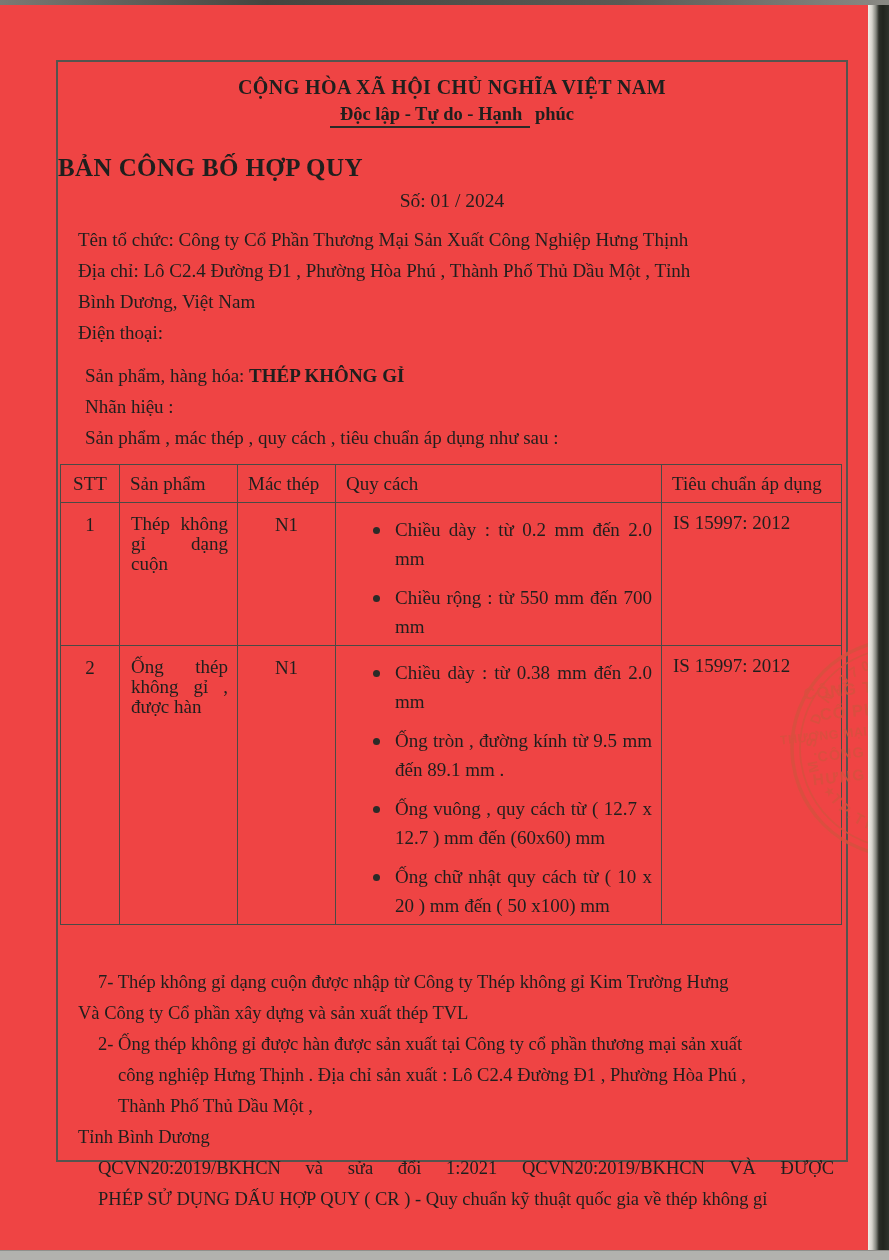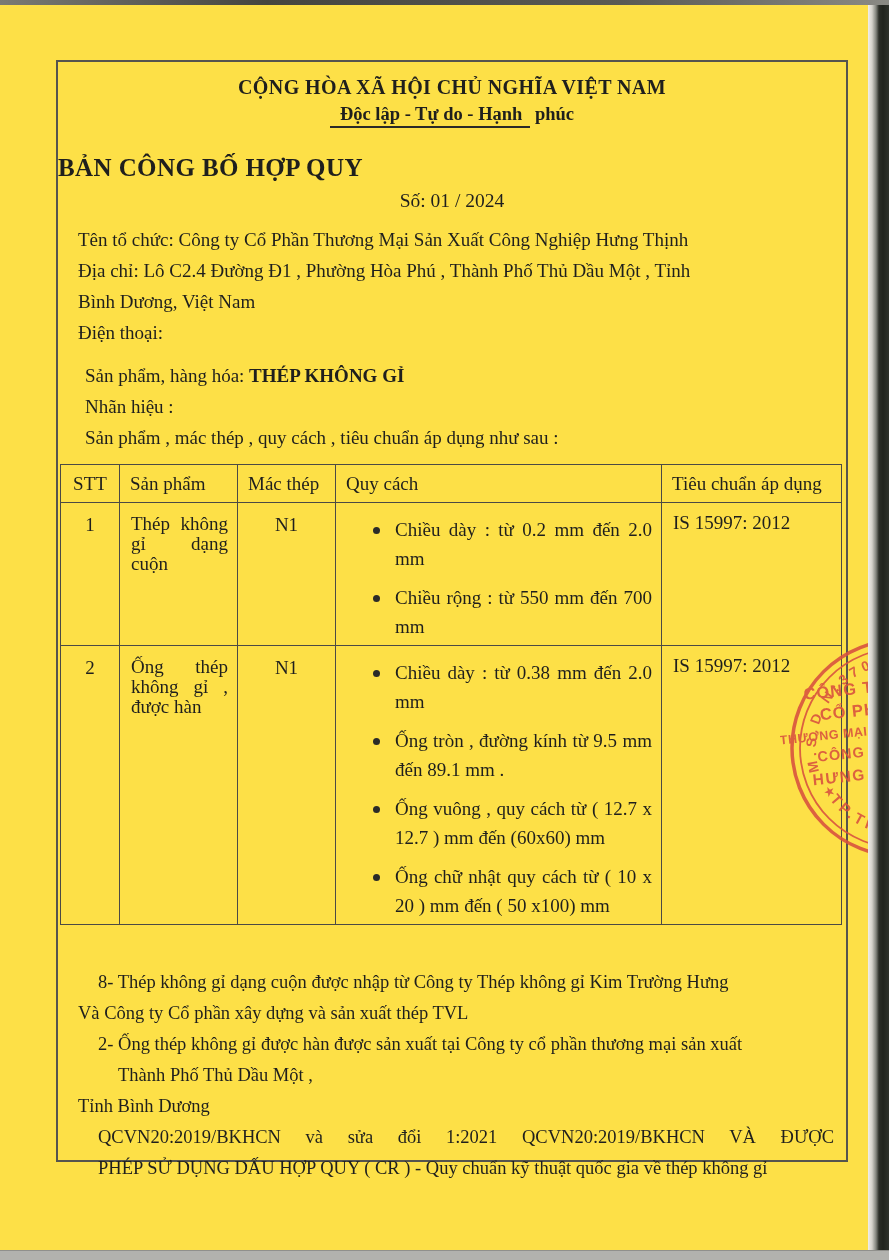--- a/index.html
+++ b/index.html
@@ -1,18 +1,18 @@
 <!DOCTYPE html>
 <html><head>
 <meta charset="utf-8">
 <style>
   html,body{margin:0;padding:0;background:#dededb;}
   .scan{
     position:relative;width:889px;height:1260px;overflow:hidden;
-    background:#fde047;
+    background:#ef4444;
     font-family:"Liberation Serif","DejaVu Serif",serif;color:#1f1f1d;
   }
   .top-edge{position:absolute;top:0;left:0;right:0;height:5px;
     background:linear-gradient(to right,#7a7a74,#45453f 30%,#5a5a54 70%,#8a8a84);z-index:32;}
   .right-edge{position:absolute;top:0;right:0;width:21px;height:100%;z-index:30;
     background:linear-gradient(to right,#f1efe9 0px,#d4d2ca 4px,#84867e 8px,#2b2e27 11px,#21241e 15px,#2e322b 21px);}
   .bottom-edge{position:absolute;bottom:0;left:0;right:0;height:9px;z-index:31;
     background:#b2b2ae;border-top:1px solid #90908c;}
   .frame{
     position:absolute;left:56px;top:60px;width:792px;height:1102px;
@@ -123,23 +123,24 @@
                 <span class="b"></span>
                 <span class="t">Ống chữ nhật quy cách từ ( 10 x 20 ) mm đến ( 50 x100) mm</span>
               </div>
         </td>
         <td class="tc">IS 15997: 2012</td>
       </tr>
     </tbody>
       </table>
 
     <div class="notes">
-      <p class="n">8-  Thép không gỉ dạng cuộn được nhập từ Công ty Thép không gỉ Kim Trường Hưng</p>
+      <p class="n">7-  Thép không gỉ dạng cuộn được nhập từ Công ty Thép không gỉ Kim Trường Hưng</p>
       <p class="n n-left">Và Công ty Cổ phần xây dựng và sản xuất thép TVL</p>
       <p class="n">2-  Ống thép không gỉ được hàn được sản xuất tại Công ty cổ phần thương mại sản xuất</p>
+      <p class="n n-cont">công nghiệp Hưng Thịnh . Địa chỉ sản xuất : Lô C2.4 Đường Đ1 , Phường Hòa Phú ,</p>
       <p class="n n-cont">Thành Phố Thủ Dầu Một ,</p>
       <p class="n n-left">Tỉnh Bình Dương</p>
       <p class="n n-just">QCVN20:2019/BKHCN và sửa đổi 1:2021 QCVN20:2019/BKHCN VÀ ĐƯỢC</p>
       <p class="n n-flush">PHÉP SỬ DỤNG DẤU HỢP QUY ( CR ) -  Quy chuẩn kỹ thuật quốc gia về thép không gỉ</p>
     </div>
   </div>
 
   <svg class="stamp" viewBox="0 0 240 240">
     <circle cx="120" cy="120" r="108" fill="none" stroke="#d8503f" stroke-width="3.5"></circle>
     <circle cx="120" cy="120" r="100" fill="none" stroke="#d8503f" stroke-width="1.8"></circle>

